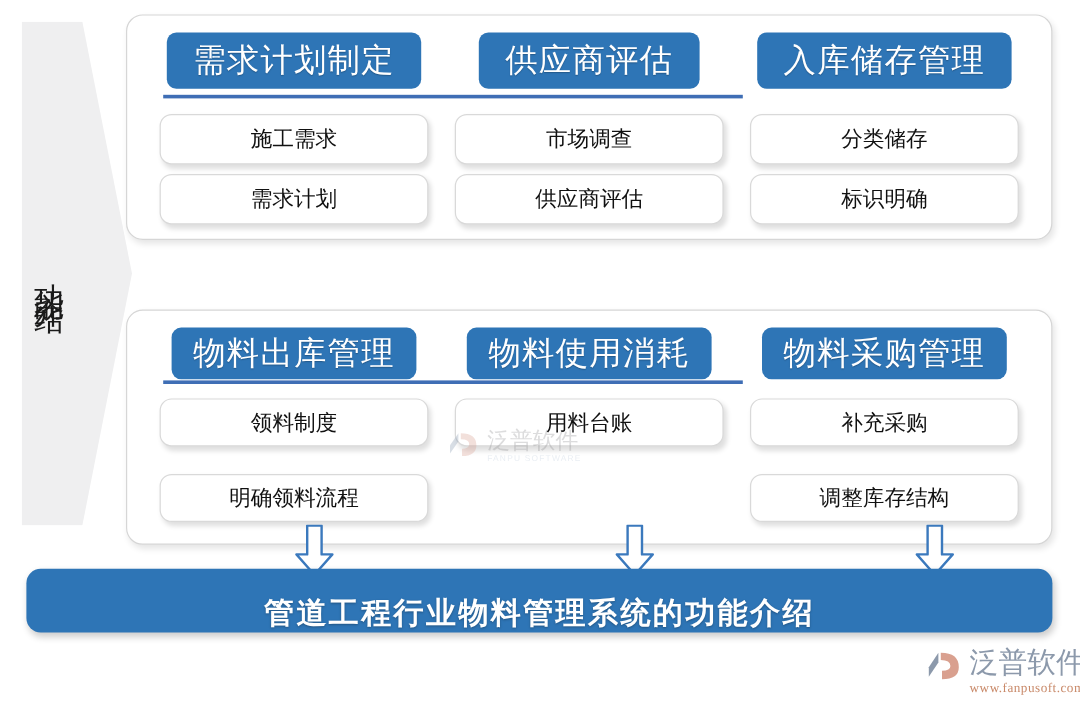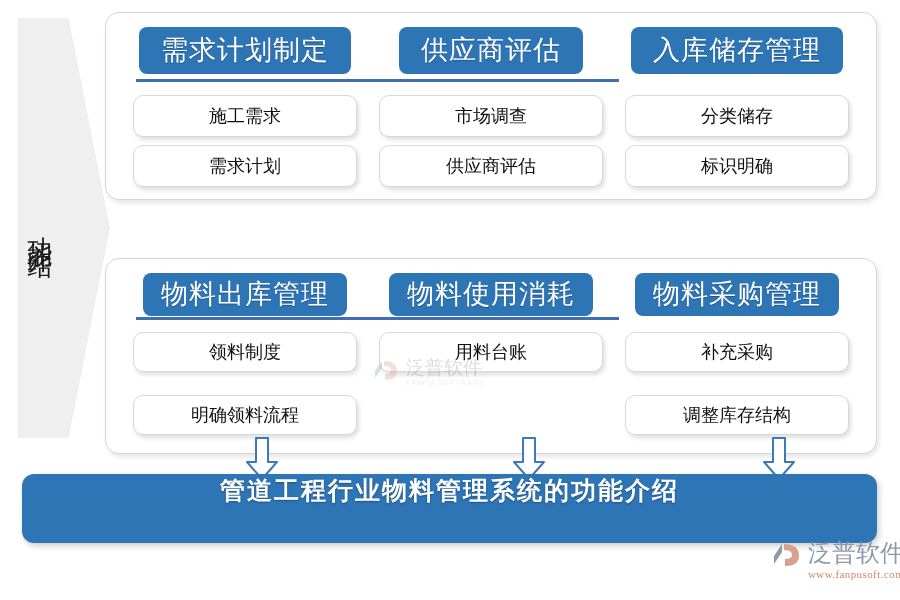--- a/index.html
+++ b/index.html
@@ -135,25 +135,25 @@
   #down-arrow-0 { left: 245px; }
   #down-arrow-1 { left: 512px; }
   #down-arrow-2 { left: 762px; }
 
   
   .bottom-banner {
     position: absolute;
     left: 22px;
     top: 474px;
     width: 855px;
-    height: 69px;
+    height: 53px;
     background: #2E75B6;
     border-radius: 12px;
     display: flex;
-    align-items: flex-start;
+    align-items: flex-end;
     justify-content: center;
     box-shadow: 2px 3px 6px rgba(0,0,0,0.20);
   }
   .bottom-banner-text {
     color: #ffffff;
     font-size: 25px;
     font-weight: bold;
     letter-spacing: 2px;
     font-family: "Liberation Serif", "DejaVu Serif", serif;
     text-shadow: 0 1px 2px rgba(0,0,0,0.3);

